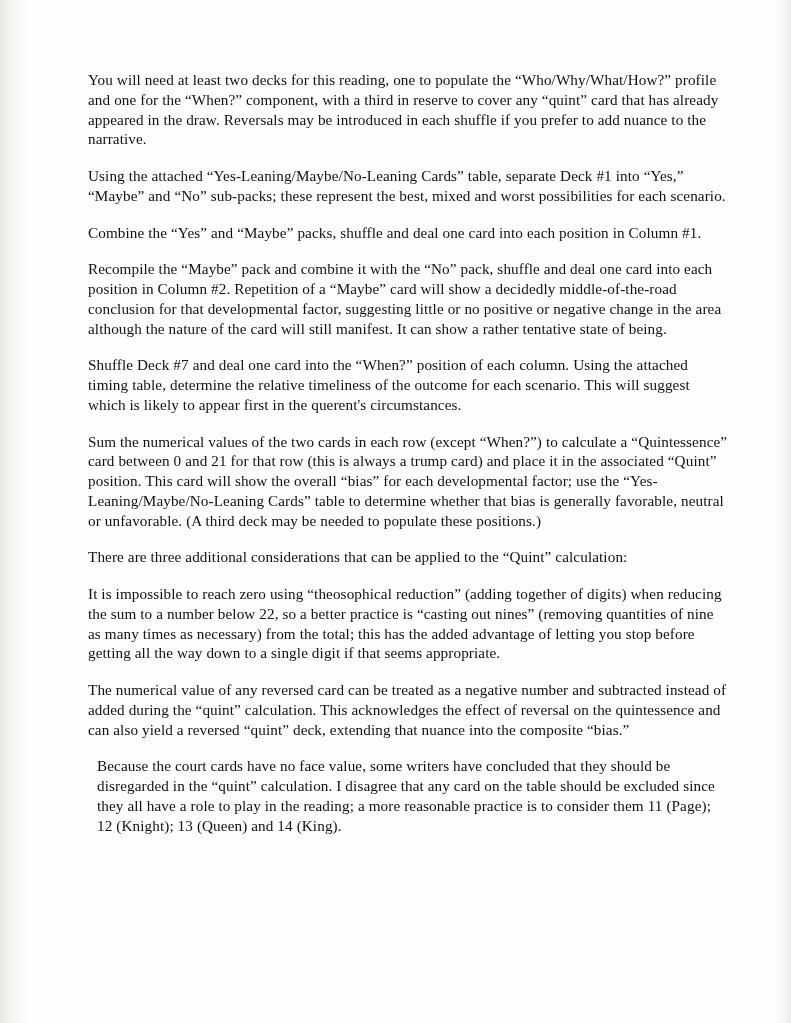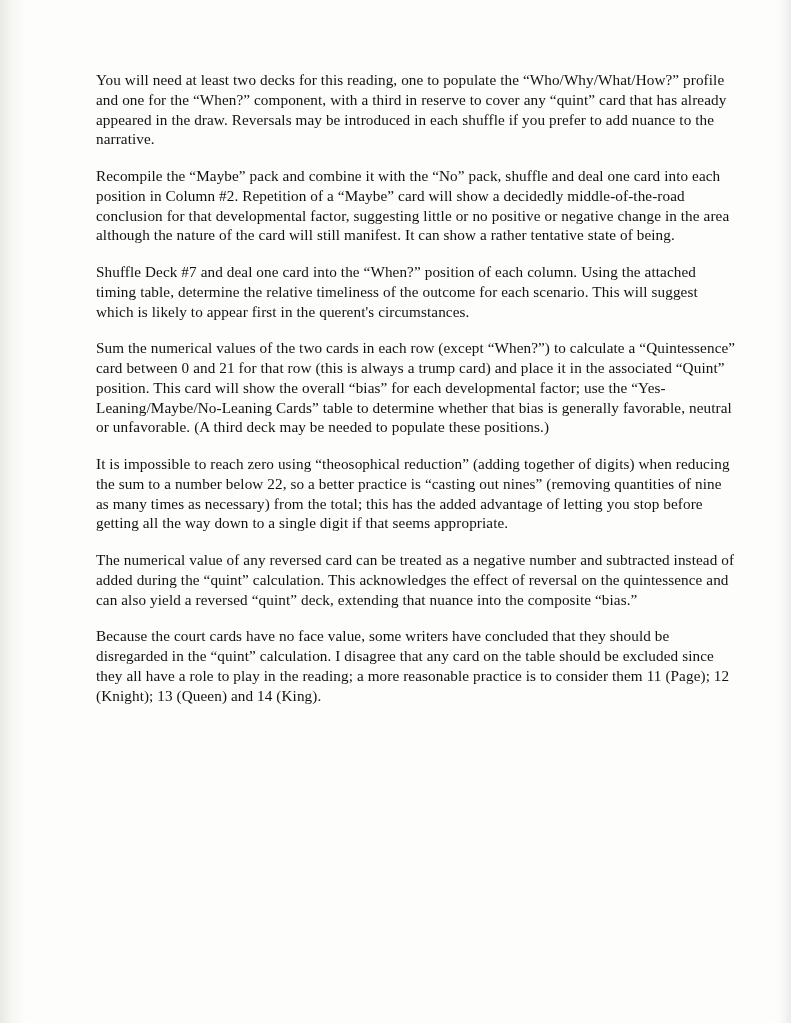--- a/index.html
+++ b/index.html
@@ -32,42 +32,46 @@
   #page::after {
     content: "";
     position: absolute;
     right: 0; top: 0; bottom: 0;
     width: 18px;
     background: linear-gradient(to left, #ececea 0%, #fbfbf9 60%, #fdfdfb 100%);
     pointer-events: none;
   }
   #doc-body {
     position: absolute;
-    left: 96px;
+    left: 88px;
     top: 70px;
     width: 640px;
   }
   p.para {
     margin: 0 0 17px 0;
     font-size: 15.2px;
     line-height: 1.30;
     color: #111111;
     text-align: left;
     letter-spacing: 0.1px;
   }
   p.para:last-child {
     margin-bottom: 0;
+    margin-left: 9px;
   }
 </style>
 </head>
 <body>
 
 <div id="page">
   <div id="doc-body">
     <p class="para">You will need at least two decks for this reading, one to populate the “Who/Why/What/How?” profile and one for the “When?” component, with a third in reserve to cover any “quint” card that has already appeared in the draw. Reversals may be introduced in each shuffle if you prefer to add nuance to the narrative.</p>
+    <p class="para">Using the attached “Yes-Leaning/Maybe/No-Leaning Cards” table, separate Deck #1 into “Yes,” “Maybe” and “No” sub-packs; these represent the best, mixed and worst possibilities for each scenario.</p>
+    <p class="para">Combine the “Yes” and “Maybe” packs, shuffle and deal one card into each position in Column #1.</p>
     <p class="para">Recompile the “Maybe” pack and combine it with the “No” pack, shuffle and deal one card into each position in Column #2. Repetition of a “Maybe” card will show a decidedly middle-of-the-road conclusion for that developmental factor, suggesting little or no positive or negative change in the area although the nature of the card will still manifest. It can show a rather tentative state of being.</p>
     <p class="para">Shuffle Deck #7 and deal one card into the “When?” position of each column. Using the attached timing table, determine the relative timeliness of the outcome for each scenario. This will suggest which is likely to appear first in the querent's circumstances.</p>
     <p class="para">Sum the numerical values of the two cards in each row (except “When?”) to calculate a “Quintessence” card between 0 and 21 for that row (this is always a trump card) and place it in the associated “Quint” position. This card will show the overall “bias” for each  developmental factor; use the “Yes-Leaning/Maybe/No-Leaning Cards” table to determine whether that bias is generally favorable, neutral or unfavorable. (A third deck may be needed to populate these positions.)</p>
+    <p class="para">There are three additional considerations that can be applied to the “Quint” calculation:</p>
     <p class="para">It is impossible to reach zero using “theosophical reduction” (adding together of digits) when reducing the sum to a number below 22, so a better practice is “casting out nines” (removing quantities of nine as many times as necessary) from the total; this has the added advantage of letting you stop before getting all the way down to a single digit if that seems appropriate.</p>
     <p class="para">The numerical value of any reversed card can be treated as a negative number and subtracted instead of added during the “quint” calculation. This acknowledges the effect of reversal on the quintessence and can also yield a reversed “quint” deck, extending that nuance into the composite “bias.”</p>
     <p class="para">Because the court cards have no face value, some writers have concluded that they should be disregarded in the “quint” calculation.  I disagree that any card on the table should be excluded since they all have a role to play in the reading; a more reasonable practice is to consider them 11 (Page); 12 (Knight); 13 (Queen) and 14 (King).</p>
   </div>
 </div>
 
 </body></html>

